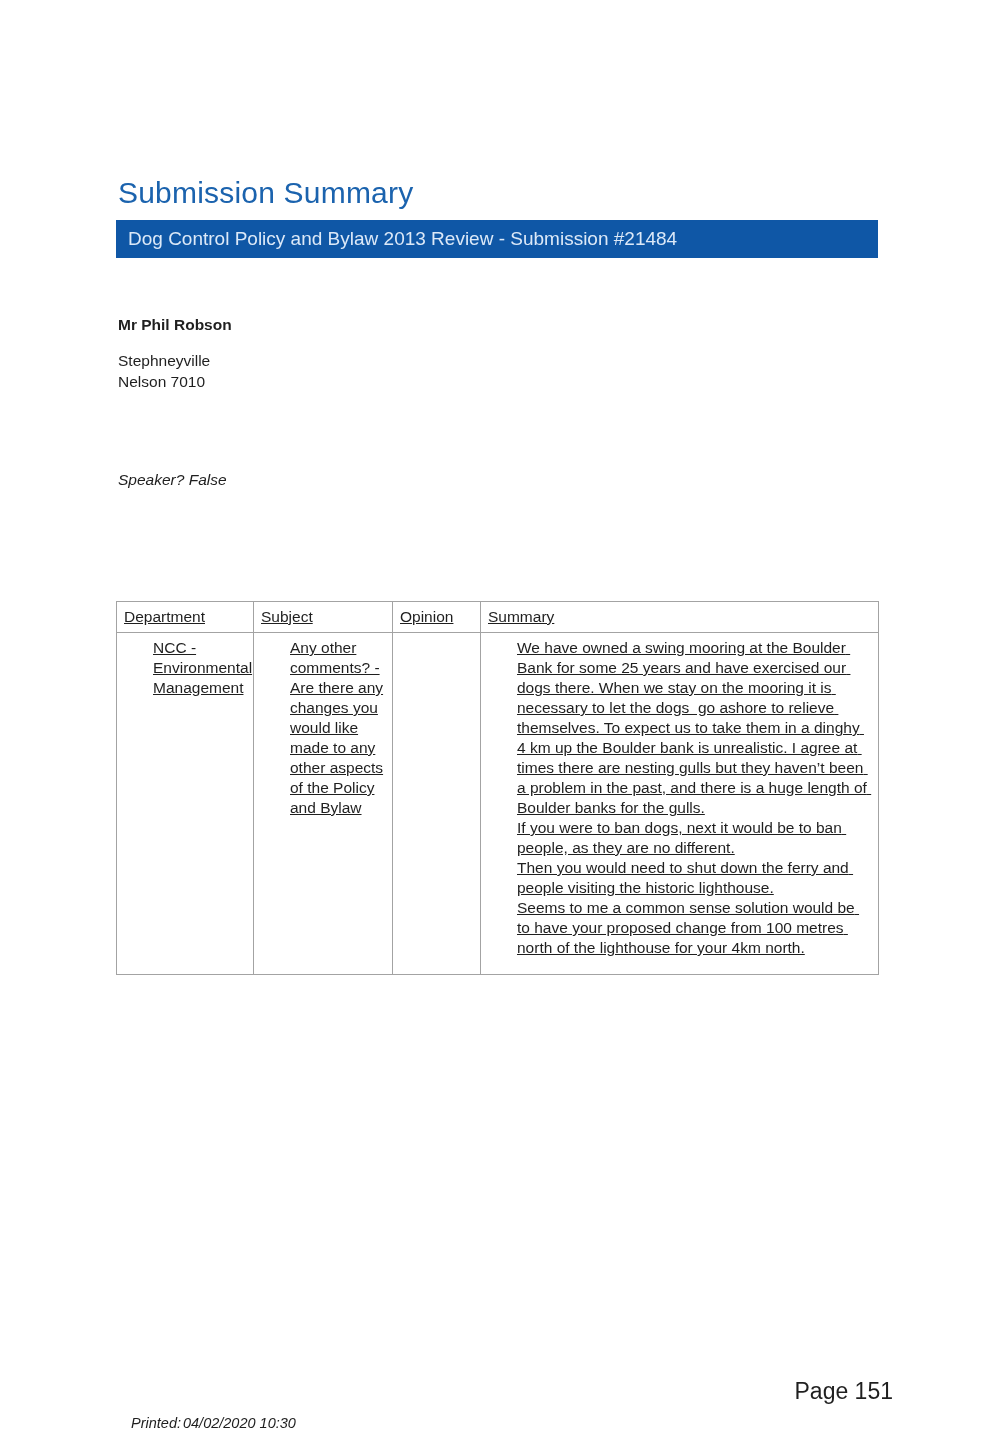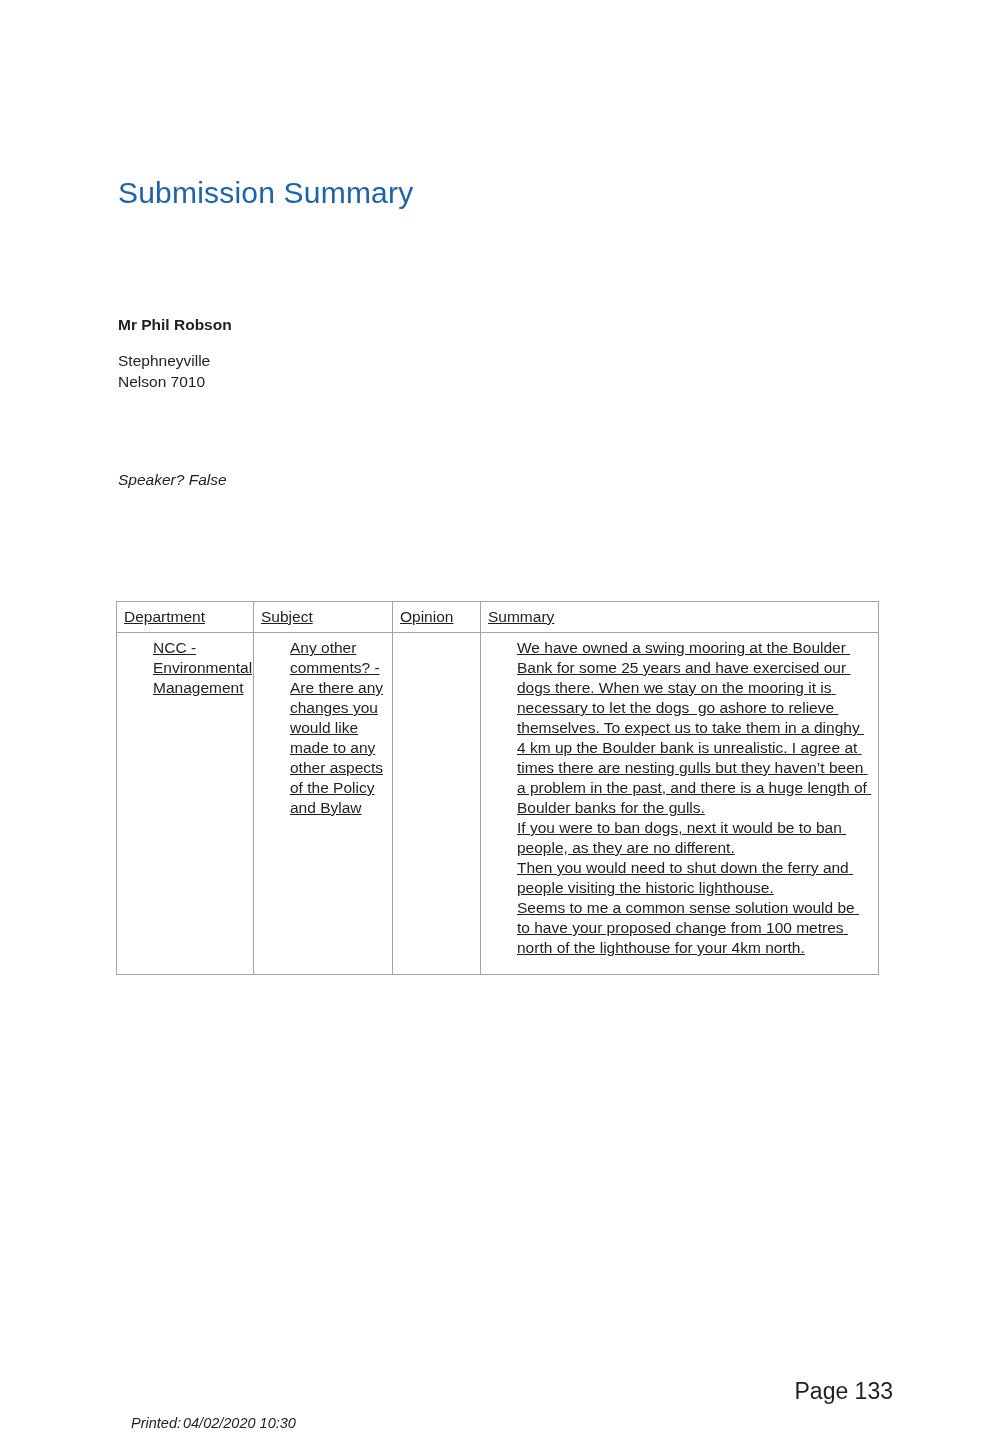--- a/index.html
+++ b/index.html
@@ -114,20 +114,21 @@
   }
   .footer-printed .printed-value{ margin-left: 2px; }
 </style>
 </head>
 <body>
 
 <div class="page">
 
   <h1 class="doc-title">Submission Summary</h1>
 
+  <div class="banner">Dog Control Policy and Bylaw 2013 Review - Submission #21484</div>
 
   <div class="submitter-name">Mr Phil Robson</div>
 
   <div class="address">
     <div>Stephneyville</div>
     <div>Nelson 7010</div>
   </div>
 
   <div class="speaker">Speaker? False</div>
 
@@ -153,18 +154,18 @@
         <td class="cell-opinion"></td>
         <td class="cell-summary">We have owned a swing mooring at the Boulder Bank for some 25 years and have exercised our dogs there. When we stay on the mooring it is necessary to let the dogs  go ashore to relieve themselves. To expect us to take them in a dinghy 4 km up the Boulder bank is unrealistic. I agree at times there are nesting gulls but they haven’t been a problem in the past, and there is a huge length of Boulder banks for the gulls.
 If you were to ban dogs, next it would be to ban people, as they are no different.
 Then you would need to shut down the ferry and people visiting the historic lighthouse.
 Seems to me a common sense solution would be to have your proposed change from 100 metres north of the lighthouse for your 4km north.</td>
       </tr>
     </tbody>
   </table>
 
   <div class="footer-doc-id">A2352812</div>
-  <div class="footer-page">Page 133</div>
+  <div class="footer-page">Page 151</div>
   <div class="footer-printed">
     <span class="printed-label">Printed:</span><span class="printed-value">04/02/2020 10:30</span>
   </div>
 
 </div>
 
 </body></html>

